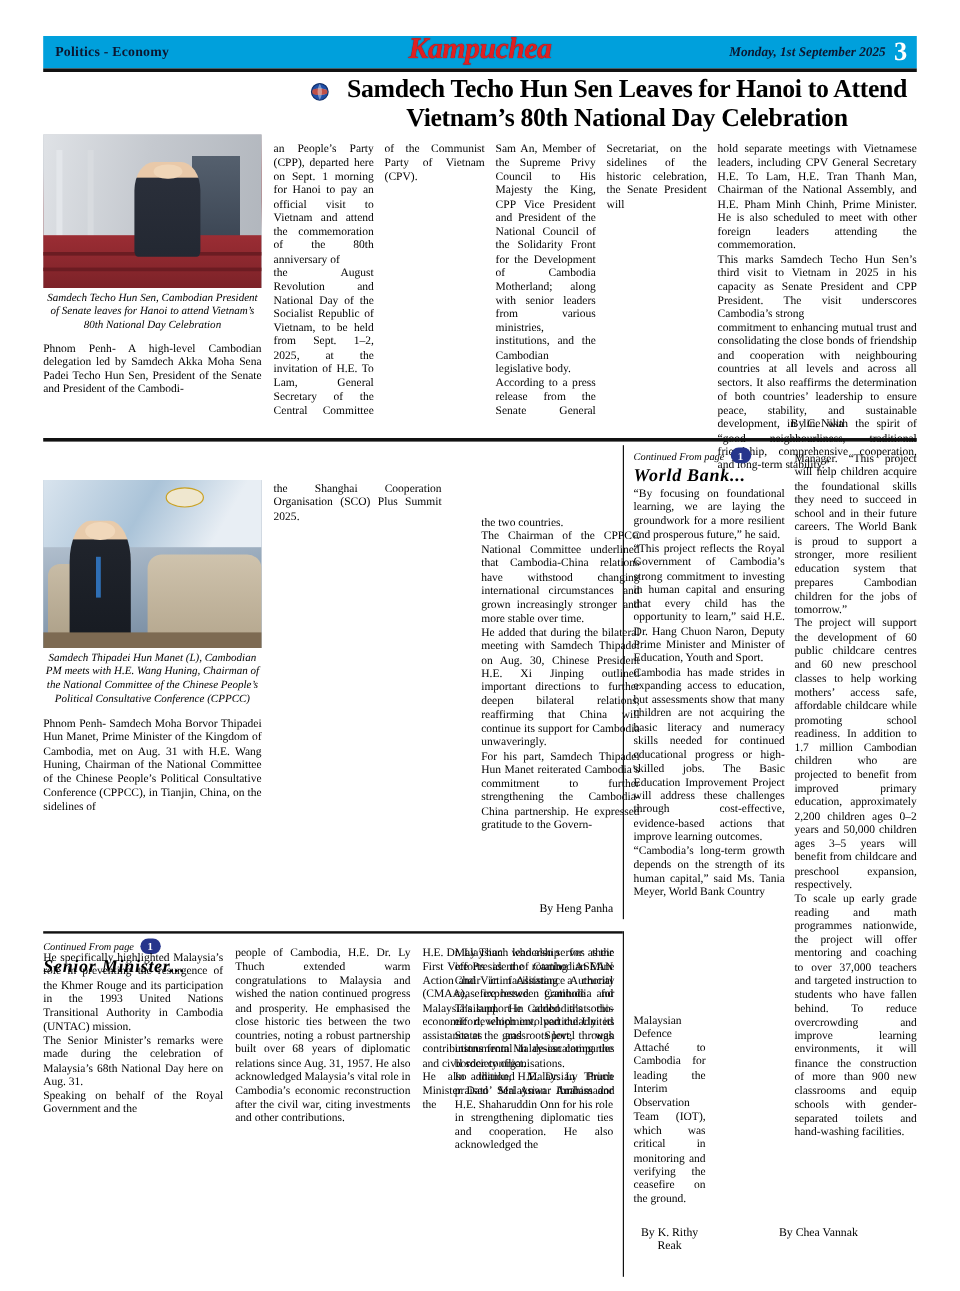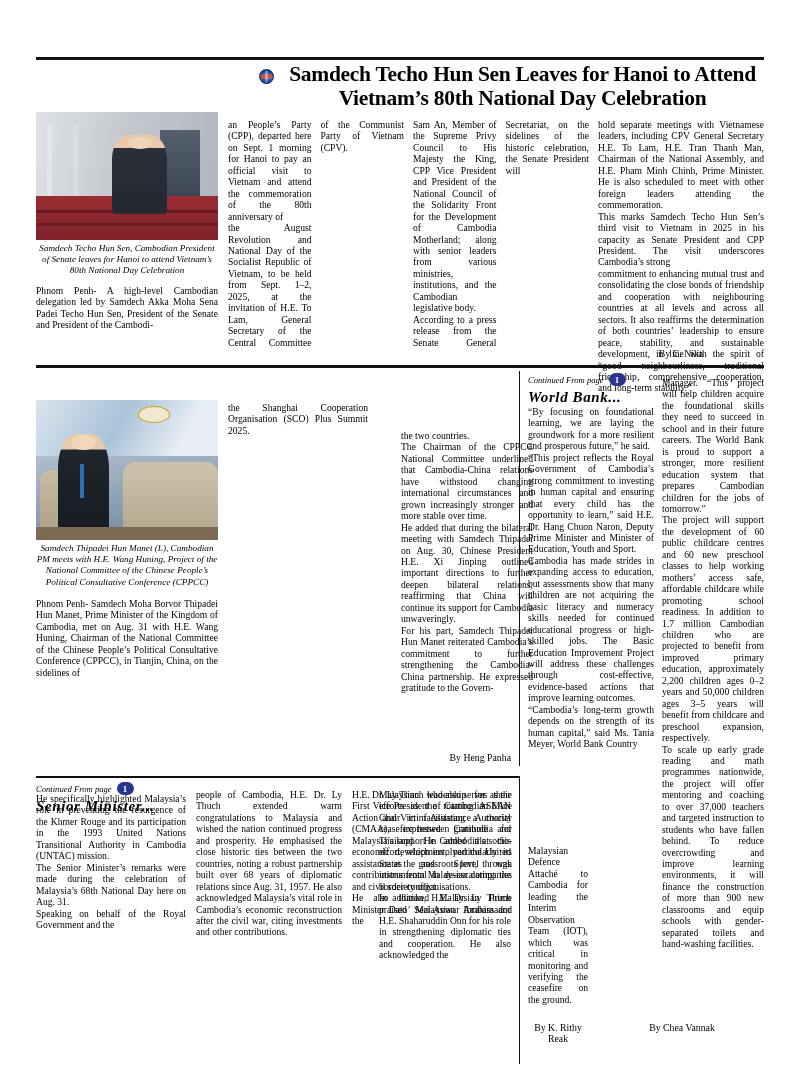--- a/index.html
+++ b/index.html
@@ -147,20 +147,28 @@
   .byline-left{position:absolute;left:528px;top:1022px;width:60px;text-align:center;font-size:9.8px;}
   .byline-right{position:absolute;left:600px;top:1022px;width:164px;text-align:center;font-size:9.8px;}
   .byline-heng{position:absolute;left:379px;top:752px;width:132px;text-align:right;font-size:9.8px;}
   .byline-nika{position:absolute;left:598px;top:348px;width:166px;text-align:center;font-size:9.8px;}
 </style>
 </head>
 <body>
 
 <div class="page">
 
+  <div class="masthead">
+    <div class="mh-section">Politics - Economy</div>
+    <div class="mh-title">Kampuchea</div>
+    <div class="mh-right">
+      <div class="mh-date">Monday, 1st September 2025</div>
+      <div class="mh-pageno">3</div>
+    </div>
+  </div>
   <div class="masthead-rule"></div>
 
   <svg class="a1-logo" viewBox="0 0 32 32">
     <circle cx="16" cy="16" r="13" fill="#1f4fa8"></circle>
     <ellipse cx="16" cy="16" rx="13" ry="5" fill="#cfd6e6" opacity="0.9"></ellipse>
     <path d="M4 13 Q12 9 28 13 L28 19 Q12 23 4 19 Z" fill="#c0392b" opacity="0.85"></path>
     <circle cx="16" cy="16" r="13" fill="none" stroke="#12306b" stroke-width="2"></circle>
     <path d="M16 3 Q9 16 16 29 Q23 16 16 3" fill="#e8eaf0" opacity="0.45"></path>
   </svg>
   <div class="a1-head">Samdech Techo Hun Sen Leaves for Hanoi to Attend Vietnam’s 80th National Day Celebration</div>
@@ -203,21 +211,21 @@
 
   <div class="a2-photo">
     <div class="p2-bg"></div>
     <div class="p2-mural"></div>
     <div class="p2-seal"></div>
     <div class="p2-chair"></div>
     <div class="p2-chair2"></div>
     <div class="p2-man"></div>
     <div class="p2-table"></div>
   </div>
-  <div class="a2-caption">Samdech Thipadei Hun Manet (L), Cambodian PM meets with H.E. Wang Huning, Project of the National Committee of the Chinese People’s Political Consultative Conference (CPPCC)</div>
+  <div class="a2-caption">Samdech Thipadei Hun Manet (L), Cambodian PM meets with H.E. Wang Huning, Chairman of the National Committee of the Chinese People’s Political Consultative Conference (CPPCC)</div>
 
   <div class="col a2-c1">
     <p>Phnom Penh- Samdech Moha Borvor Thipadei Hun Manet, Prime Minister of the Kingdom of Cambodia, met on Aug. 31 with H.E. Wang Huning, Chairman of the National Committee of the Chinese People’s Political Consultative Conference (CPPCC), in Tianjin, China, on the sidelines of</p>
   </div>
 
   <div class="col a2-mid" style="left: 228px; width: 140px; top: 402px;">
     <p>the Shanghai Cooperation Organisation (SCO) Plus Summit 2025.</p>
   </div>
 
   <div class="col a2-rt" style="left: 401px; width: 132px; top: 402px; margin-top: 28px;">

